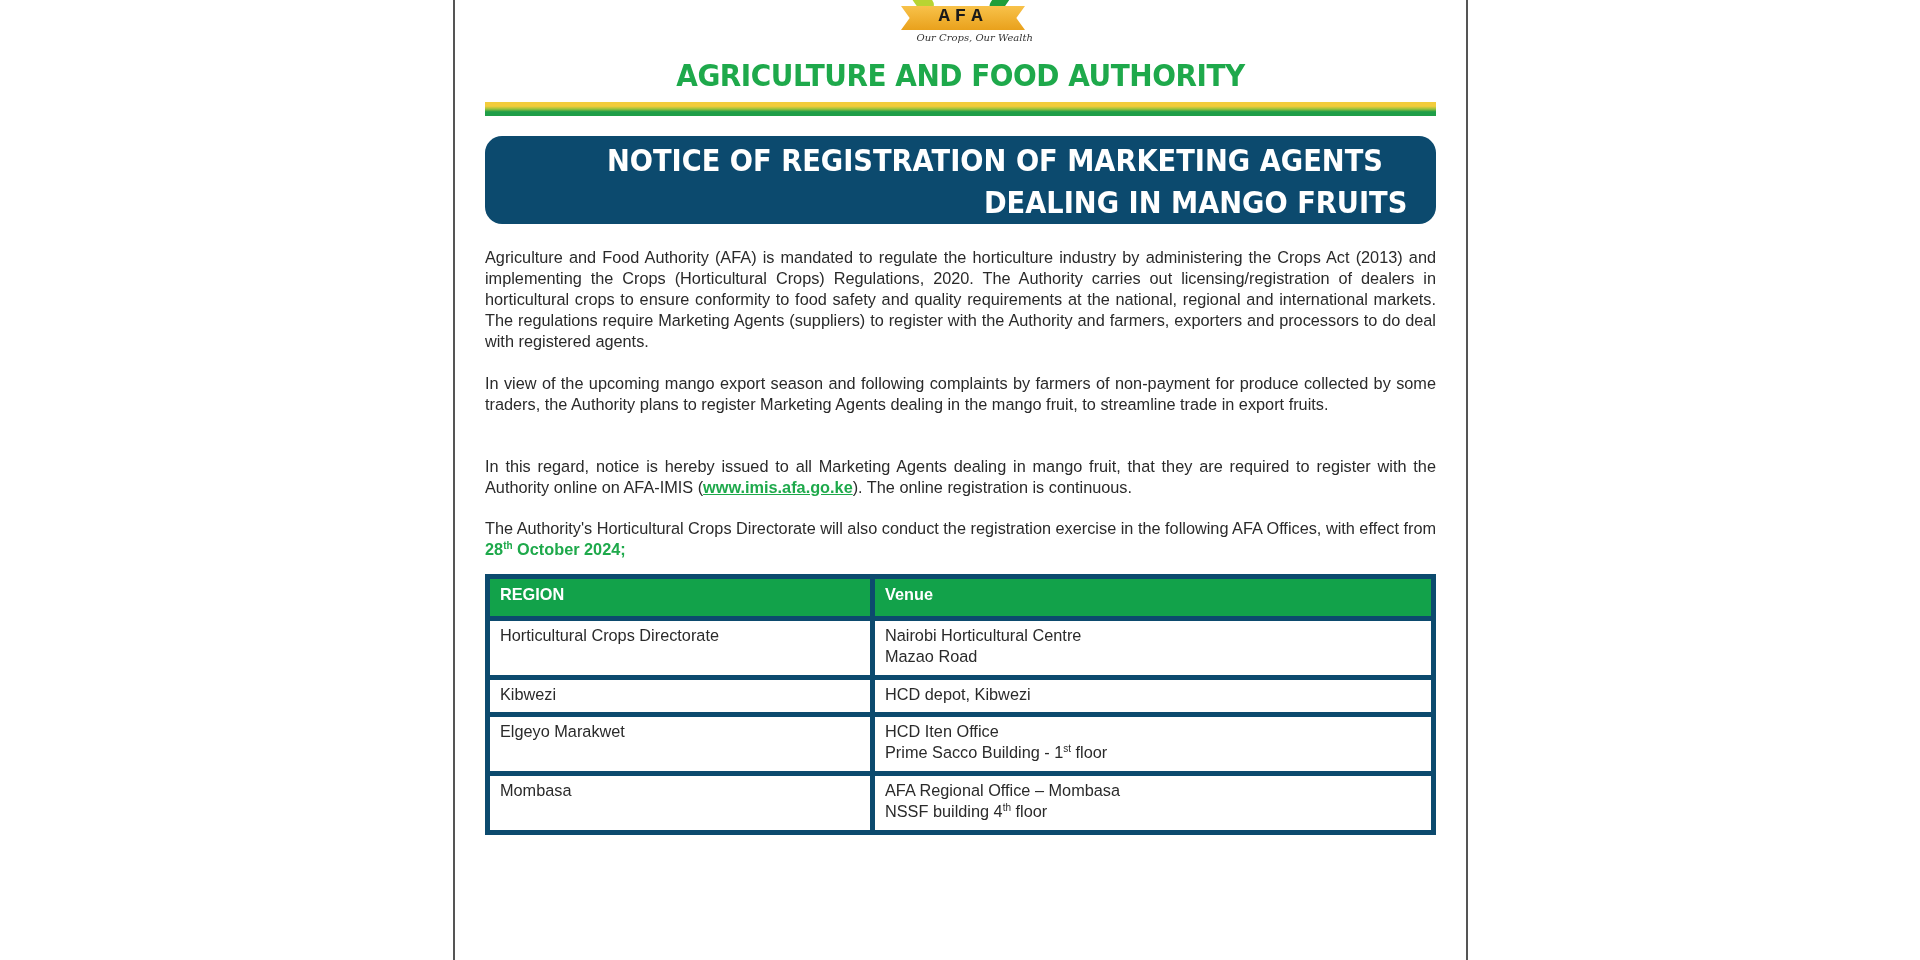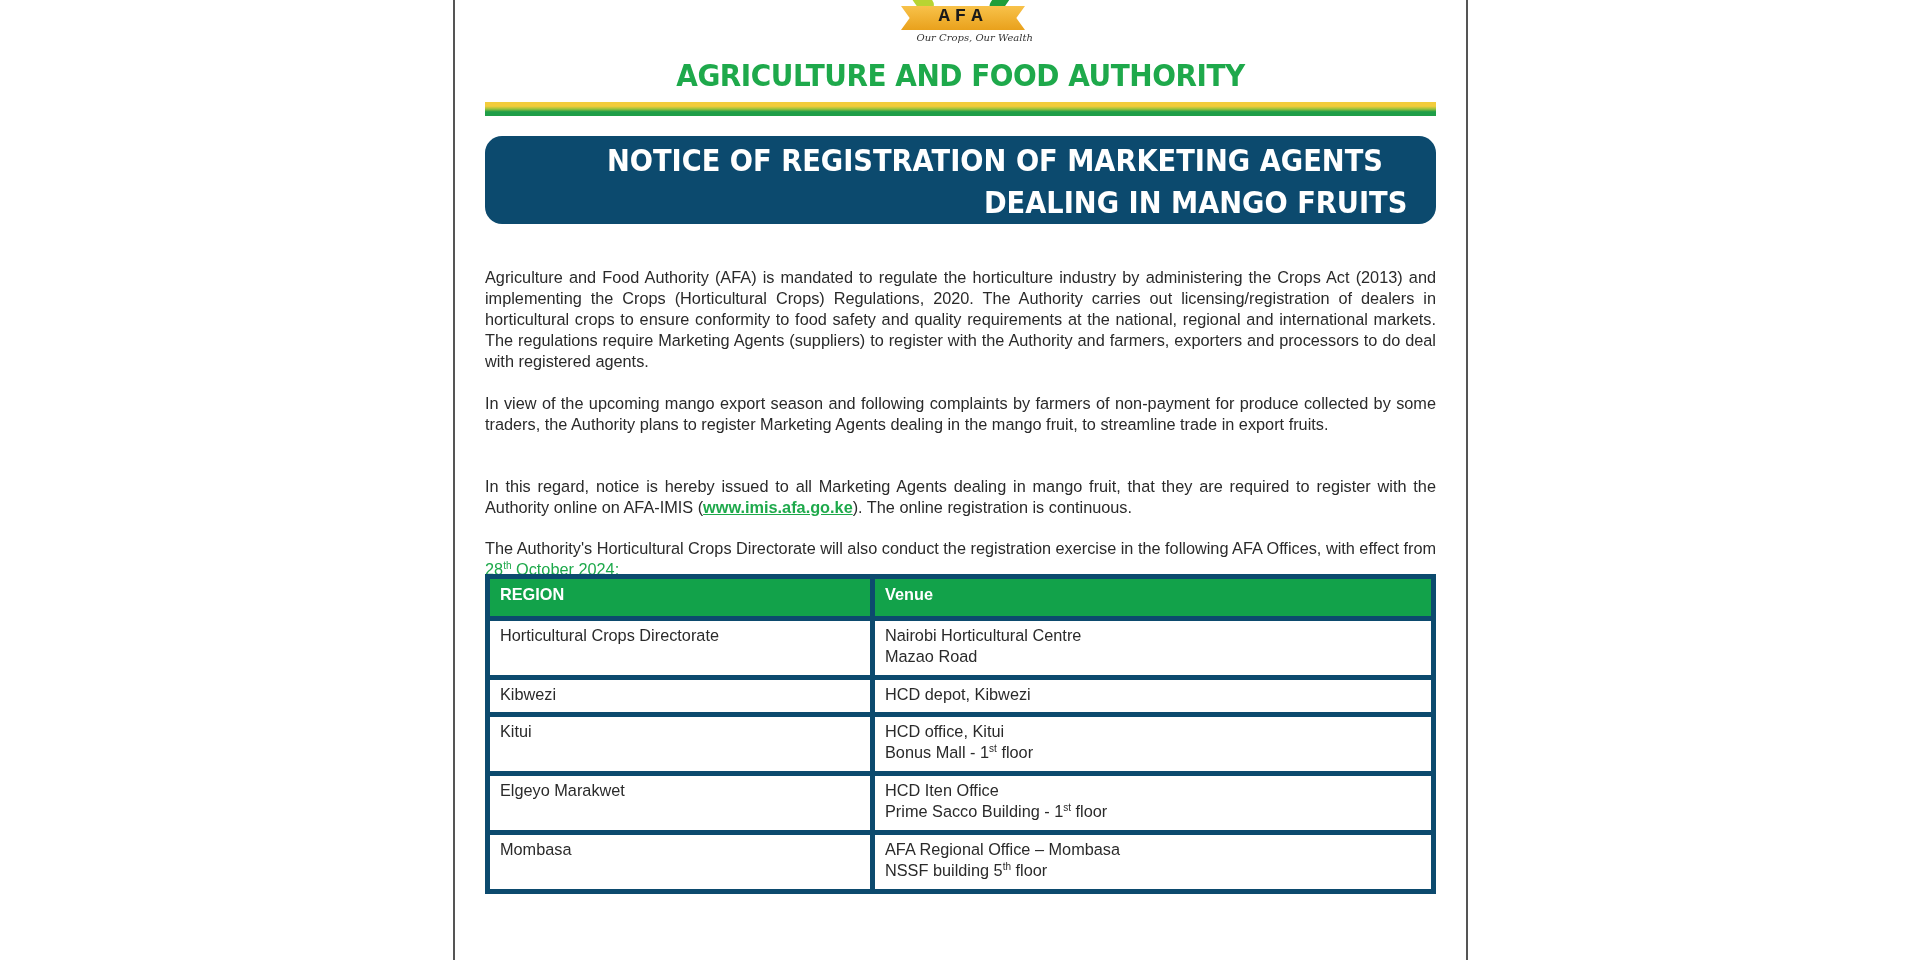--- a/index.html
+++ b/index.html
@@ -52,28 +52,28 @@
   .notice-banner {
     position: absolute; left: 30px; top: 138px; width: 951px; height: 88px;
     background: #0c4a6e; color: #fff; text-align: right;
     font-family: "DejaVu Sans", sans-serif; font-weight: bold; font-size: 31px;
     line-height: 42px; padding-top: 3px; box-sizing: border-box; border-radius: 17px;
   }
   .notice-banner span { display: inline-block; transform: scaleX(0.88); }
   .body-text {
     position: absolute; left: 30px; width: 951px;
     font-family: "Liberation Sans", sans-serif; font-size: 16.3px; line-height: 21px;
-    color: #2a2a2a; text-align: justify; margin-top: 20px;
+    color: #2a2a2a; text-align: justify;
   }
   .p1 { top: 249px; }
   .p2 { top: 375px; }
   .p3 { top: 458px; }
   .p4 { top: 520px; }
   .link { color: #1ea94b; font-weight: bold; text-decoration: underline; }
-  .green-bold { color: #1ea94b; font-weight: normal; }
+  .green-bold { color: #1ea94b; font-weight: bold; }
   sup { font-size: 10px; line-height: 0; }
   table.venues {
     position: absolute; left: 30px; top: 576px; width: 951px;
     border-collapse: collapse;
     font-family: "Liberation Sans", sans-serif; font-size: 16.3px; color: #2a2a2a;
   }
   table.venues th, table.venues td {
     border: 5px solid #0c4a6e; text-align: left; vertical-align: top;
     padding: 4px 10px 6px 10px; line-height: 21px;
   }
@@ -124,26 +124,22 @@
     </tr>
     <tr class="two">
       <td class="region">Horticultural Crops Directorate</td>
       <td><span>Nairobi Horticultural Centre</span><br><span>Mazao Road</span></td>
     </tr>
     <tr class="one">
       <td class="region">Kibwezi</td>
       <td><span>HCD depot, Kibwezi</span></td>
     </tr>
     <tr class="two">
-      <td class="region">Kitui</td>
-      <td><span>HCD office, Kitui</span><br><span>Bonus Mall - 1</span><sup>st</sup><span> floor</span></td>
-    </tr>
-    <tr class="two">
       <td class="region">Elgeyo Marakwet</td>
       <td><span>HCD Iten Office</span><br><span>Prime Sacco Building -  1</span><sup>st</sup><span> floor</span></td>
     </tr>
     <tr class="two">
       <td class="region">Mombasa</td>
-      <td><span>AFA Regional Office – Mombasa</span><br><span>NSSF building 5</span><sup>th</sup><span> floor</span></td>
+      <td><span>AFA Regional Office – Mombasa</span><br><span>NSSF building 4</span><sup>th</sup><span> floor</span></td>
     </tr>
   </tbody>
     </table>
 </div>
 
 </body></html>

